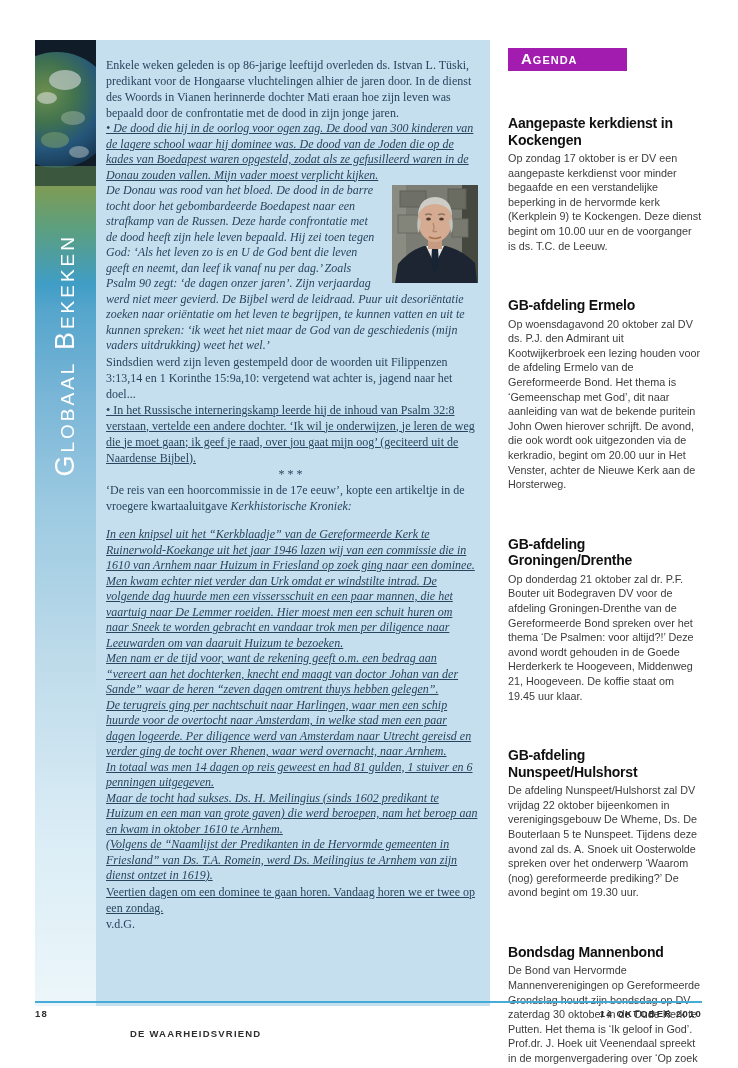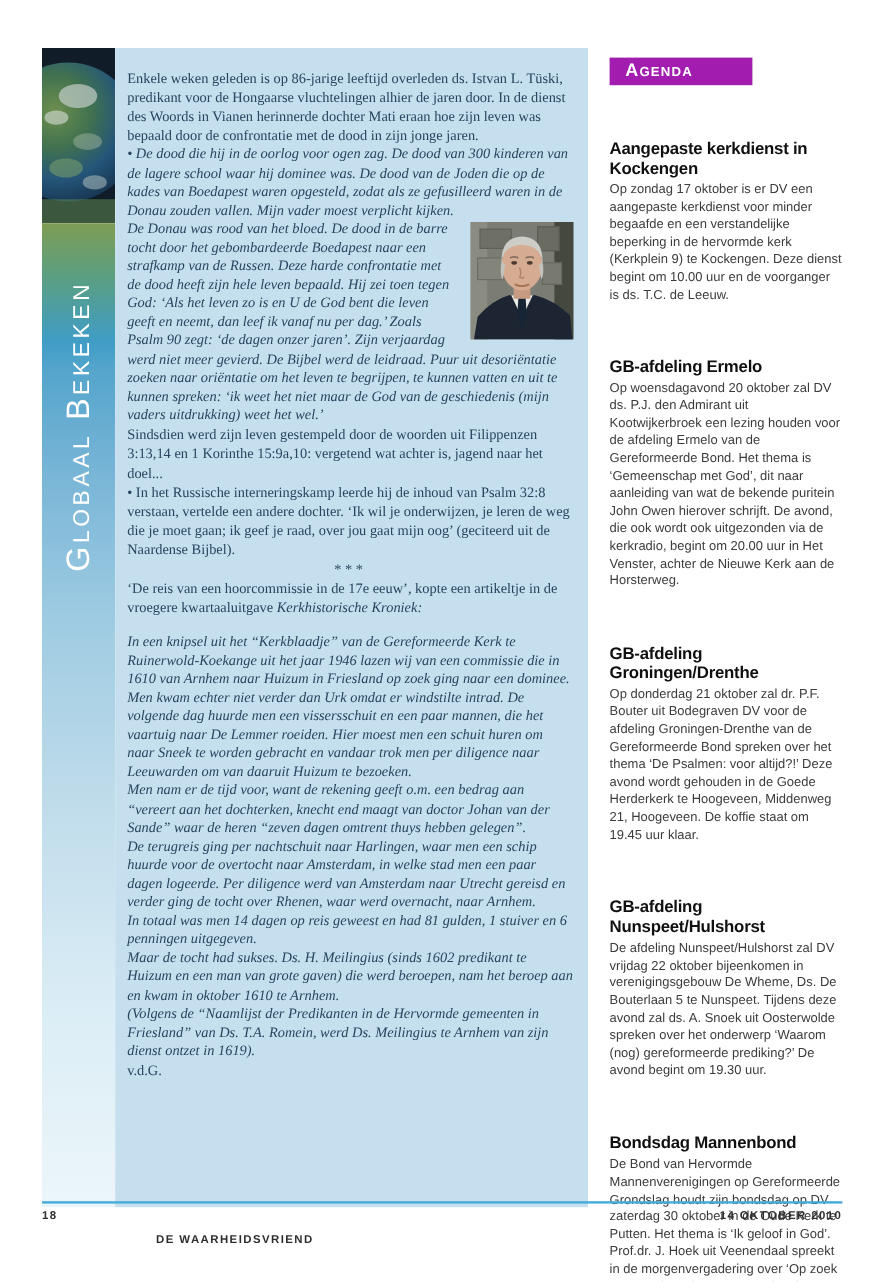--- a/index.html
+++ b/index.html
@@ -30,21 +30,21 @@
   }
 
   
   .main-col {
     position:absolute; left:96px; top:40px; width:394px; height:966px;
     background:#c6dfee; padding:17px 12px 0 10px; overflow:hidden;
     font-family:"Liberation Serif", serif; font-size:12px; line-height:16px;
     color:#27455e;
   }
   .main-col p { margin:0; }
-  .gap { margin-top:13px; }
+  .gap { margin-top:13px;text-decoration:underline; }
   .ital { font-style:italic; line-height:15.5px; }
   .sep { text-align:center; letter-spacing:3px; margin:9px 0 10px 0; }
   .sig { margin-top:2px; }
   .portrait {
     float:right; width:86px; height:98px; margin:2px 0 6px 10px;
   }
   .wrapblock::after { content:""; display:block; clear:both; }
 
   
   .agenda-col { position:absolute; left:508px; top:48px; width:194px; }
@@ -151,20 +151,21 @@
     <div class="gap">
       <p class="ital">In een knipsel uit het “Kerkblaadje” van de Gereformeerde Kerk te Ruinerwold-Koekange uit het jaar 1946 lazen wij van een commissie die in 1610 van Arnhem naar Huizum in Friesland op zoek ging naar een dominee.</p>
       <p class="ital">Men kwam echter niet verder dan Urk omdat er windstilte intrad. De volgende dag huurde men een vissersschuit en een paar mannen, die het vaartuig naar De Lemmer roeiden. Hier moest men een schuit huren om naar Sneek te worden gebracht en vandaar trok men per diligence naar Leeuwarden om van daaruit Huizum te bezoeken.</p>
       <p class="ital">Men nam er de tijd voor, want de rekening geeft o.m. een bedrag aan “vereert aan het dochterken, knecht end maagt van doctor Johan van der Sande” waar de heren “zeven dagen omtrent thuys hebben gelegen”.</p>
       <p class="ital">De terugreis ging per nachtschuit naar Harlingen, waar men een schip huurde voor de overtocht naar Amsterdam, in welke stad men een paar dagen logeerde. Per diligence werd van Amsterdam naar Utrecht gereisd en verder ging de tocht over Rhenen, waar werd overnacht, naar Arnhem.</p>
       <p class="ital">In totaal was men 14 dagen op reis geweest en had 81 gulden, 1 stuiver en 6 penningen uitgegeven.</p>
       <p class="ital">Maar de tocht had sukses. Ds. H. Meilingius (sinds 1602 predikant te Huizum en een man van grote gaven) die werd beroepen, nam het beroep aan en kwam in oktober 1610 te Arnhem.</p>
       <p class="ital">(Volgens de “Naamlijst der Predikanten in de Hervormde gemeenten in Friesland” van Ds. T.A. Romein, werd Ds. Meilingius te Arnhem van zijn dienst ontzet in 1619).</p>
     </div>
 
+    <p class="gap">Veertien dagen om een dominee te gaan horen. Vandaag horen we er twee op een zondag.</p>
     <p class="sig">v.d.G.</p>
   </main>
 
   <aside class="agenda-col">
     <div class="agenda-header">
       <span>Agenda</span>
     </div>
     <div class="agenda-body">
       <div class="agenda-section">
         <h3>Aangepaste kerkdienst in Kockengen</h3>

